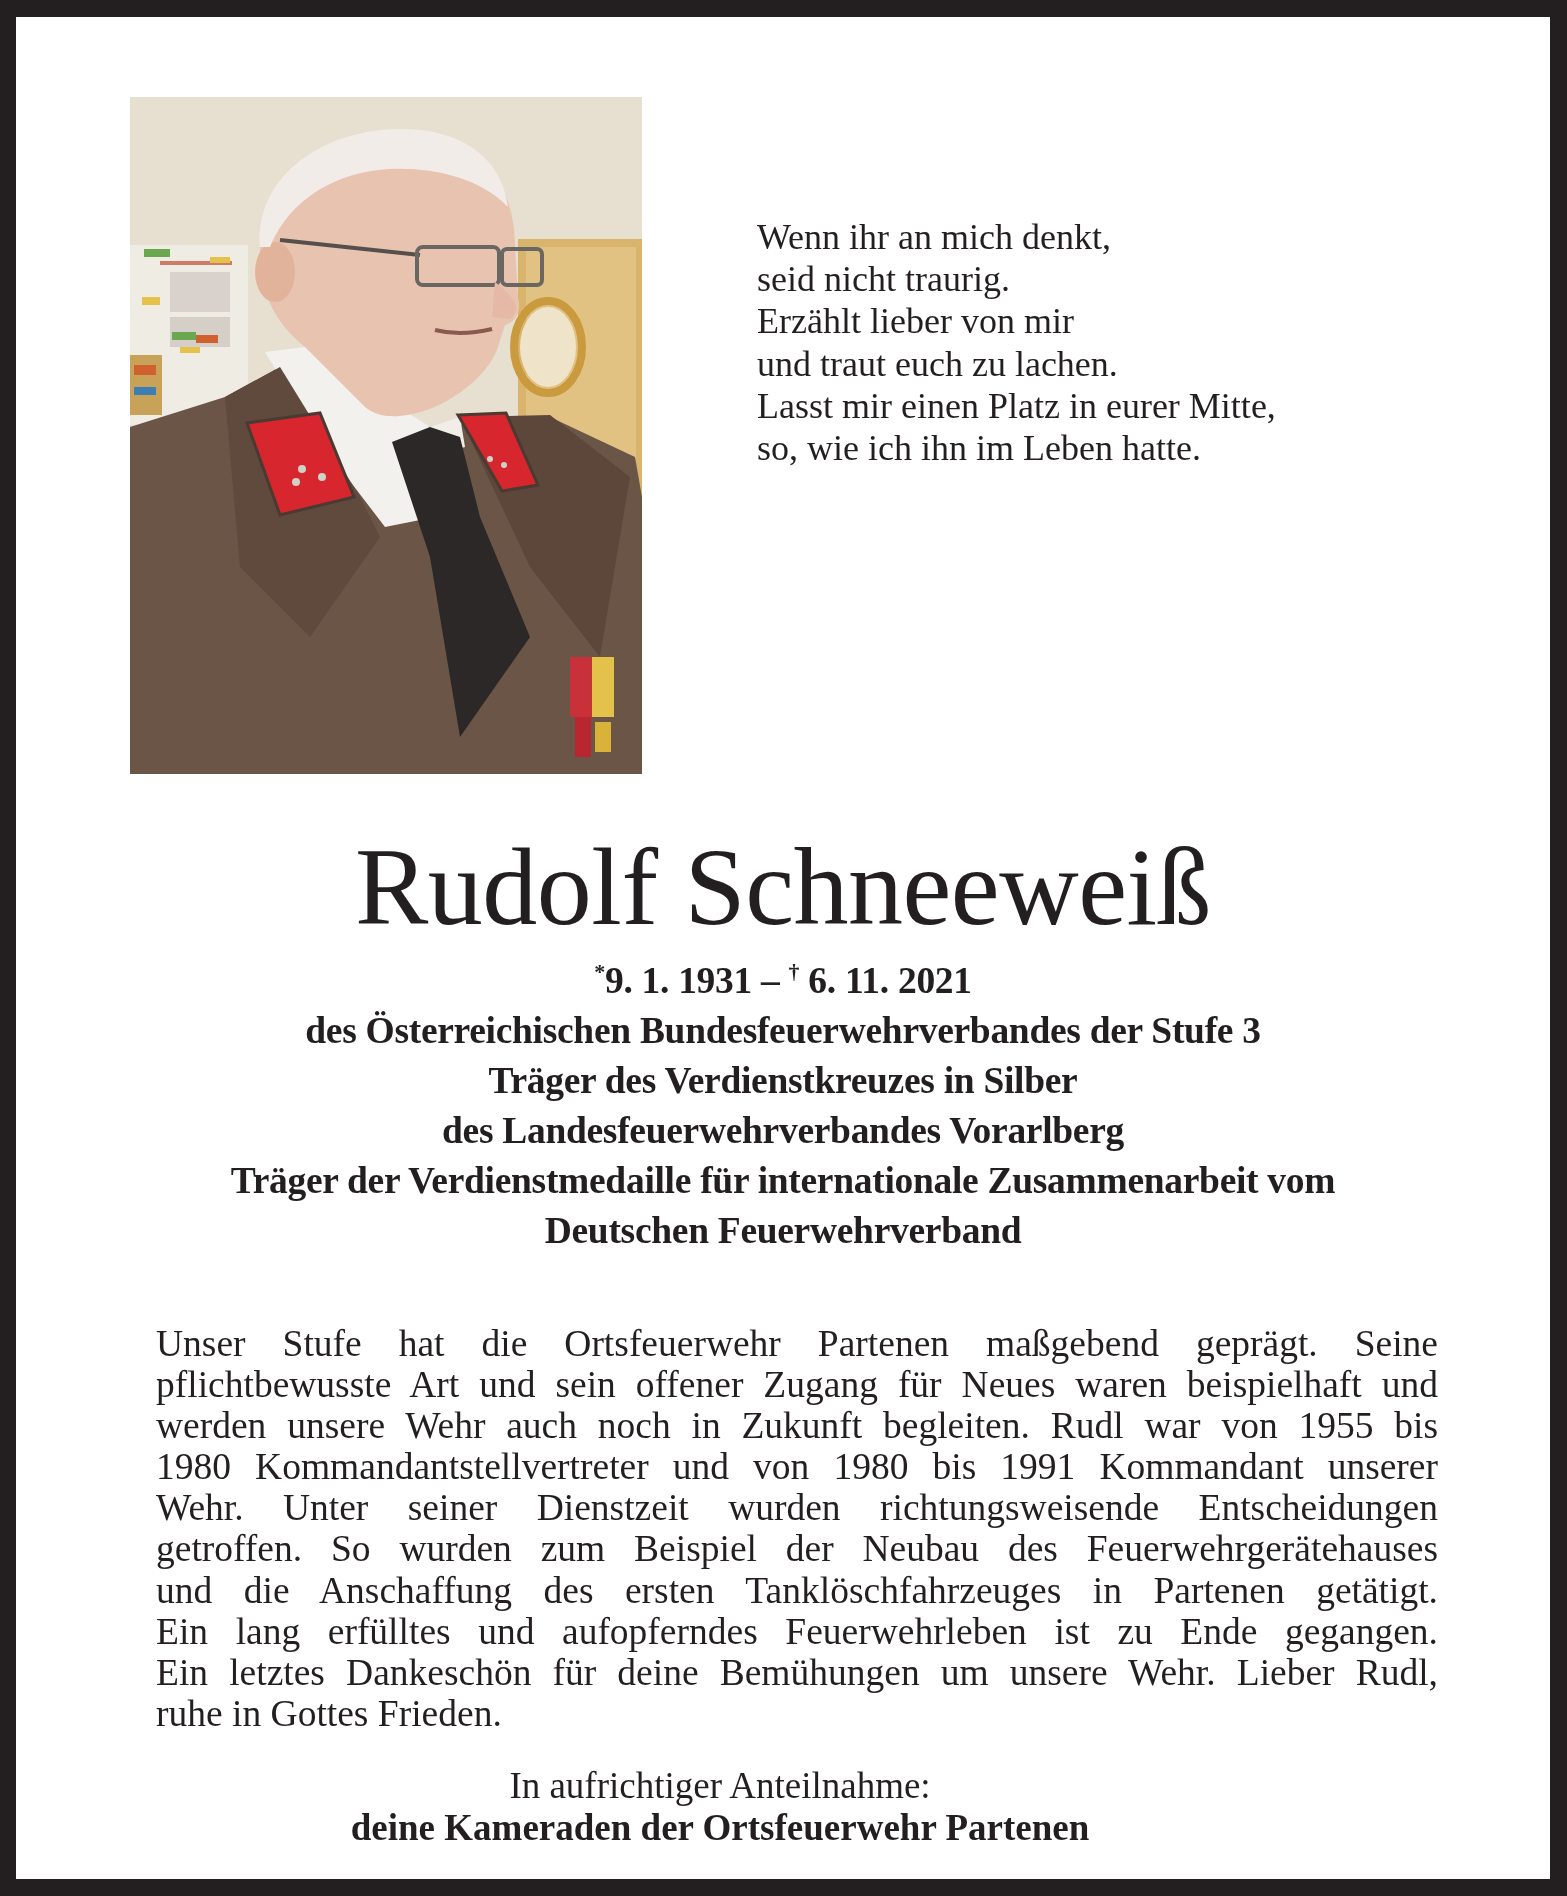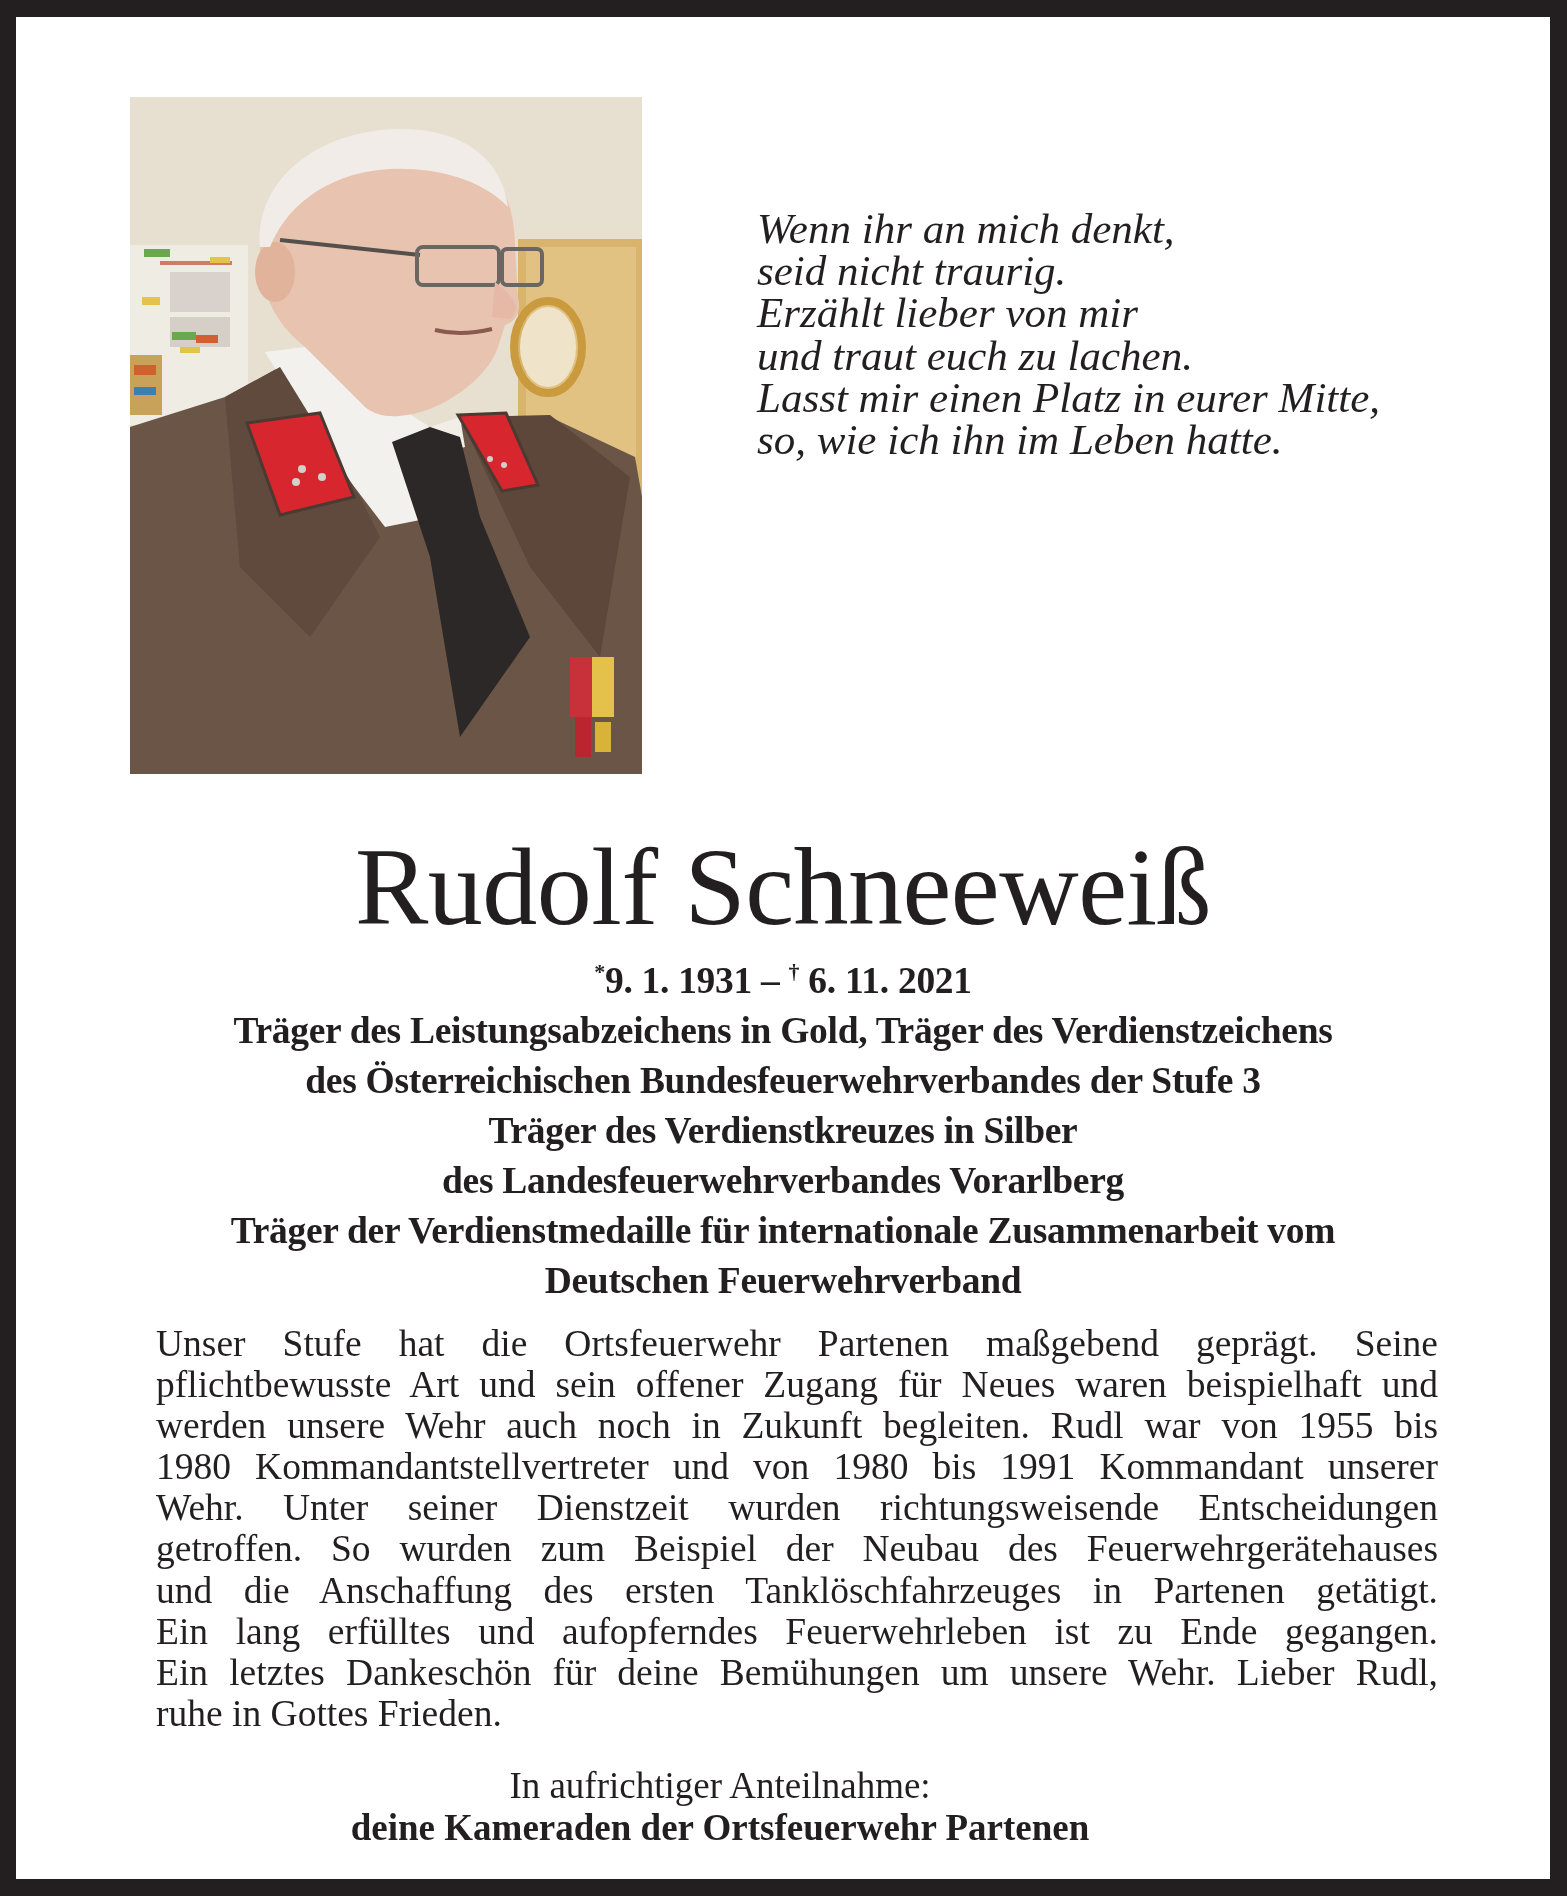--- a/index.html
+++ b/index.html
@@ -20,23 +20,22 @@
   .abs { position: absolute; }
   .photo {
     left: 114px; top: 80px;
     width: 512px; height: 677px;
     overflow: hidden;
     background: #e6dfd0;
   }
   .photo svg { display: block; }
 
   .poem {
-    left: 741px; top: 191px;
-    font-style: italic;
-    font-size: 43px;
+    left: 741px; top: 199px;
+    font-size: 36px;
     line-height: 42.2px;
     white-space: nowrap;
   }
   .poem div { height: 42.2px; }
 
   .announce {
     left: 741px; top: 678px;
     font-size: 36px;
     line-height: 42px;
     white-space: nowrap;
@@ -177,21 +176,20 @@
     <div>und traut euch zu lachen.</div>
     <div>Lasst mir einen Platz in eurer Mitte,</div>
     <div>so, wie ich ihn im Leben hatte.</div>
   </div>
 
 
   <div class="abs name">Rudolf Schneeweiß</div>
 
   <div class="abs awards">
     <div class="line"><sup>*</sup><span>9. 1. 1931</span><span> – </span><sup>†</sup><span> 6. 11. 2021</span></div>
-    <div class="line">Träger des Leistungsabzeichens in Gold, Träger des Verdienstzeichens</div>
     <div class="line">des Österreichischen Bundesfeuerwehrverbandes der Stufe 3</div>
     <div class="line">Träger des Verdienstkreuzes in Silber</div>
     <div class="line">des Landesfeuerwehrverbandes Vorarlberg</div>
     <div class="line">Träger der Verdienstmedaille für internationale Zusammenarbeit vom</div>
     <div class="line">Deutschen Feuerwehrverband</div>
   </div>
 
   <div class="abs body-text">
     <div class="bl">Unser Stufe hat die Ortsfeuerwehr Partenen maßgebend geprägt. Seine</div>
     <div class="bl">pflichtbewusste Art und sein offener Zugang für Neues waren beispielhaft und</div>

